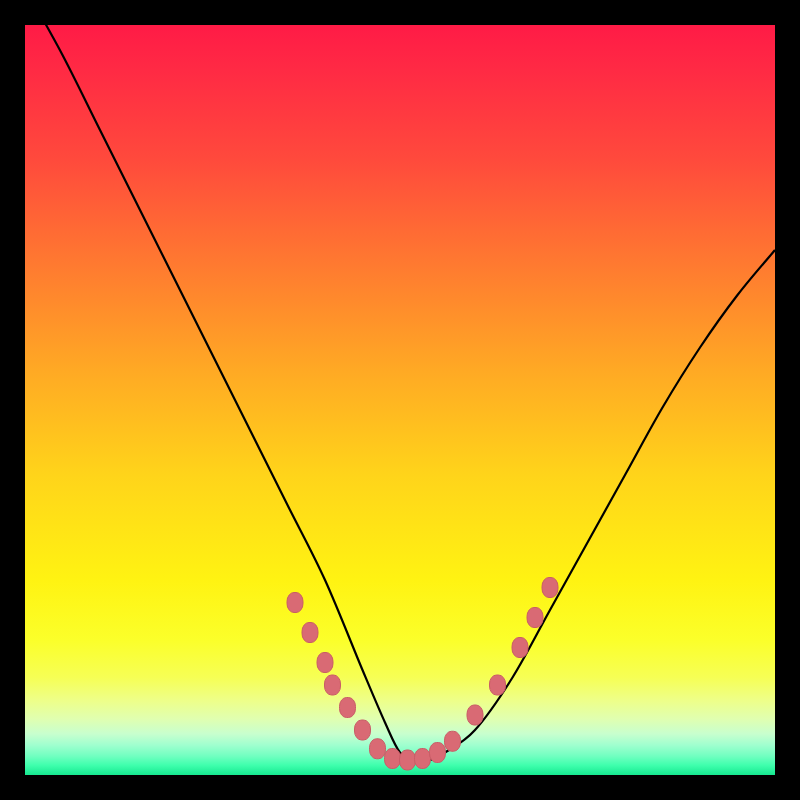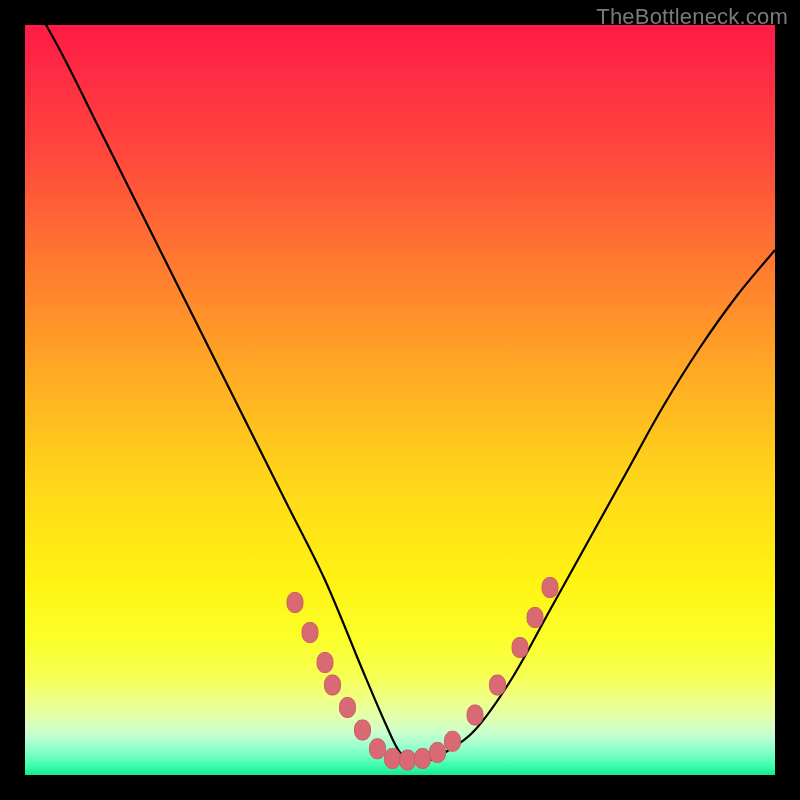--- a/index.html
+++ b/index.html
@@ -86,14 +86,13 @@
         <rect x="404.50" y="717.50" width="16" height="20" rx="7" ry="9" fill="#d96a74" stroke="#c95c66" stroke-width="1"></rect>
         <rect x="419.50" y="706.25" width="16" height="20" rx="7" ry="9" fill="#d96a74" stroke="#c95c66" stroke-width="1"></rect>
         <rect x="442.00" y="680.00" width="16" height="20" rx="7" ry="9" fill="#d96a74" stroke="#c95c66" stroke-width="1"></rect>
         <rect x="464.50" y="650.00" width="16" height="20" rx="7" ry="9" fill="#d96a74" stroke="#c95c66" stroke-width="1"></rect>
         <rect x="487.00" y="612.50" width="16" height="20" rx="7" ry="9" fill="#d96a74" stroke="#c95c66" stroke-width="1"></rect>
         <rect x="502.00" y="582.50" width="16" height="20" rx="7" ry="9" fill="#d96a74" stroke="#c95c66" stroke-width="1"></rect>
         <rect x="517.00" y="552.50" width="16" height="20" rx="7" ry="9" fill="#d96a74" stroke="#c95c66" stroke-width="1"></rect>
       </g>
   </svg>
 
-  <div class="watermark">TheBottleneck.com</div>
 </div>
 
 </body></html>

